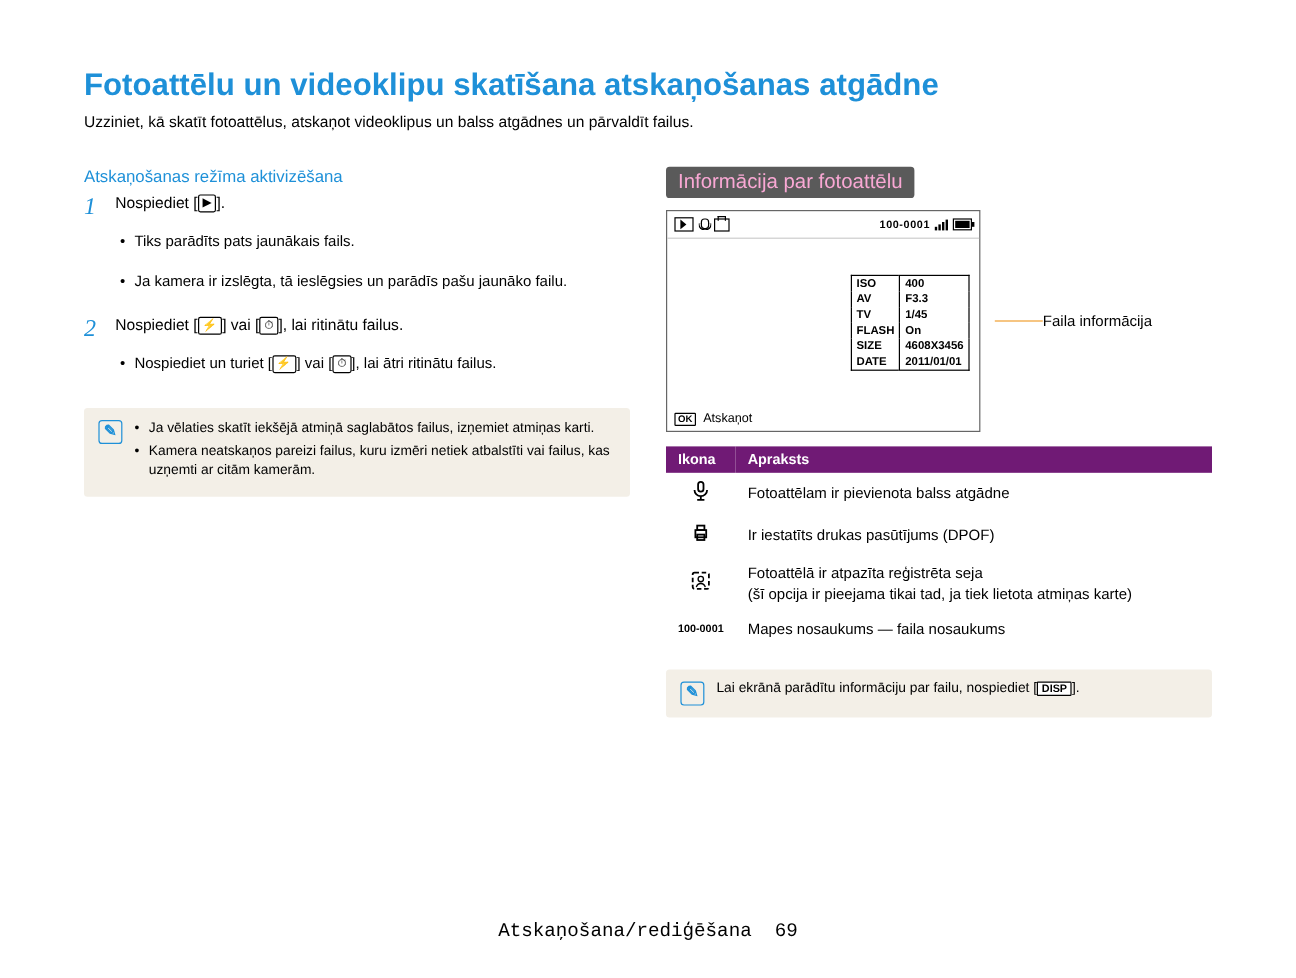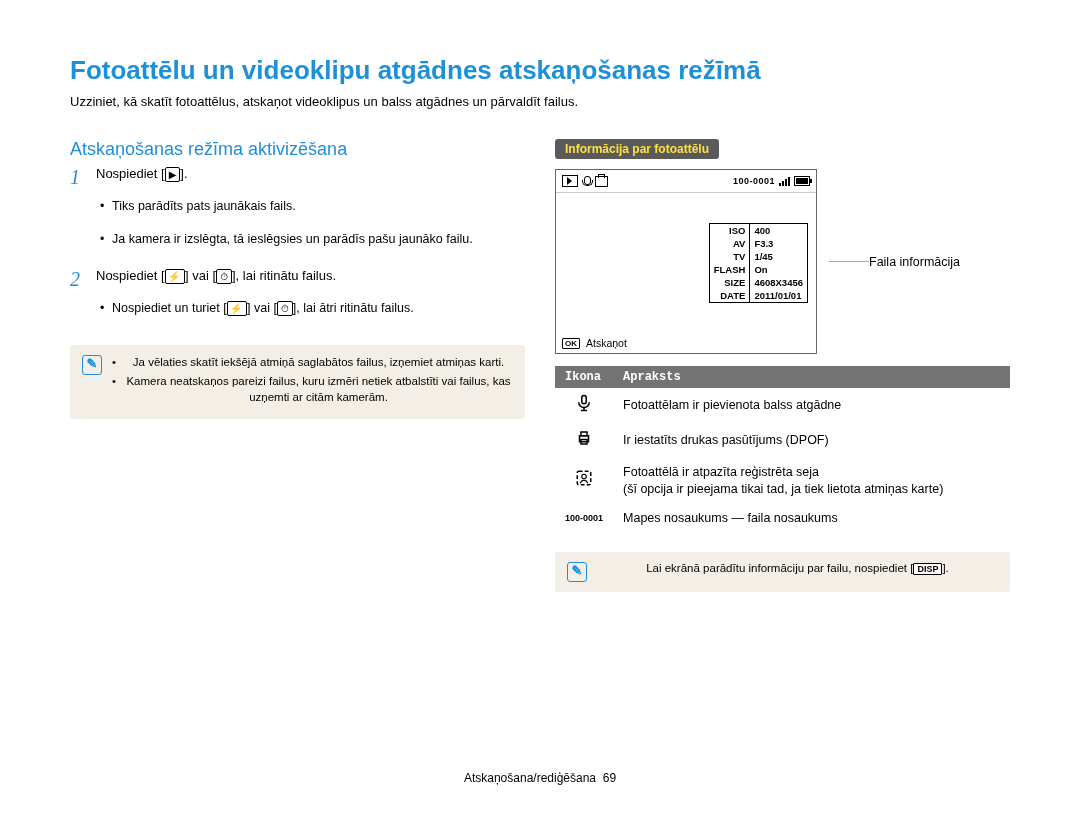--- a/index.html
+++ b/index.html
@@ -29,21 +29,21 @@
   .cols {
     display: flex;
     gap: 30px;
   }
   .left, .right {
     flex: 1;
   }
   h2.section {
     color: #1e90d8;
     font-weight: normal;
-    font-size: 18px;
+    font-size: 14px;
     margin: 0 0 6px 0;
   }
   .para {
     margin-bottom: 14px;
     line-height: 1.35;
   }
   .step {
     display: flex;
     gap: 10px;
     margin-bottom: 6px;
@@ -98,33 +98,33 @@
     border: 1.5px solid #1e90d8;
     border-radius: 3px;
     color: #1e90d8;
     font-weight: bold;
     text-align: center;
     line-height: 16px;
     margin-right: 10px;
     flex-shrink: 0;
     font-size: 13px;
   }
-  .notebox .note-body { flex: 1; text-align: center; }
+  .notebox .note-body { flex: 1; }
   .notebox .note-list { margin: 0; padding: 0; list-style: none; }
   .notebox .note-list li { position: relative; padding-left: 12px; margin-bottom: 4px; line-height: 1.35;}
   .notebox .note-list li::before { content: "•"; position: absolute; left: 0; }
 
   .subhead {
     display: inline-block;
     background: #5a5a5a;
-    color: #fde047;
+    color: #f9a8d4;
     border-radius: 3px;
     padding: 3px 10px;
-    font-weight: bold;
-    font-size: 12px;
+    font-weight: normal;
+    font-size: 17px;
     margin-bottom: 10px;
   }
 
   .screen-wrap {
     display: flex;
     align-items: center;
     gap: 12px;
     margin-bottom: 12px;
   }
   .screen {
@@ -185,21 +185,21 @@
     border: 1px solid #000;
     font-family: Arial, sans-serif;
     font-weight: bold;
     font-size: 9.5px;
     border-collapse: collapse;
   }
   .info-table td {
     padding: 0 4px;
     line-height: 13px;
   }
-  .info-table td.k { border-right: 1px solid #000; text-align: right; }
+  .info-table td.k { border-right: 1px solid #000; }
   .screen .botbar {
     height: 20px;
     display: flex;
     align-items: center;
     padding: 0 6px;
     font-size: 10.5px;
     gap: 6px;
   }
   .ok-btn { border: 1px solid #000; font-size: 8px; font-weight: bold; padding: 0 2px; border-radius:1px;}
   .pointer-line {
@@ -210,51 +210,51 @@
   .pointer-label {
     font-size: 12.5px;
   }
 
   table.icon-table {
     width: 100%;
     border-collapse: collapse;
     font-size: 12.5px;
   }
   table.icon-table th {
-    background: #737373;
+    background: #701a75;
     color: #fff;
     text-align: left;
     padding: 4px 10px;
     font-weight: bold;
     font-size: 12px;
-    font-family: Liberation Mono, monospace;
   }
   table.icon-table td {
     padding: 6px 10px;
     vertical-align: middle;
     line-height: 1.35;
   }
   table.icon-table td.ic { width: 28px; text-align: center; }
 
   .svg-ic { width: 18px; height: 18px; }
 
   .footer {
     position: absolute;
     bottom: 30px;
     left: 0; right: 0;
     text-align: center;
-    font-size: 12px;
+    font-size: 16px;
+    font-family: Liberation Mono, monospace;
   }
   .disp-btn { border: 1px solid #000; font-size: 9px; font-weight: bold; padding: 0 3px; border-radius:1px; background:#fff;}
 </style>
 </head>
 <body>
 
 <div class="page">
-  <h1 class="title">Fotoattēlu un videoklipu atgādnes atskaņošanas režīmā</h1>
+  <h1 class="title">Fotoattēlu un videoklipu skatīšana atskaņošanas atgādne</h1>
   <div class="intro">Uzziniet, kā skatīt fotoattēlus, atskaņot videoklipus un balss atgādnes un pārvaldīt failus.</div>
 
   <div class="cols">
     <div class="left">
       <h2 class="section">Atskaņošanas režīma aktivizēšana</h2>
 
       <div class="step">
         <div class="stepnum">1</div>
         <div class="stepbody">
           <span>Nospiediet [</span><span class="btn-icon">▶</span><span>].</span>

